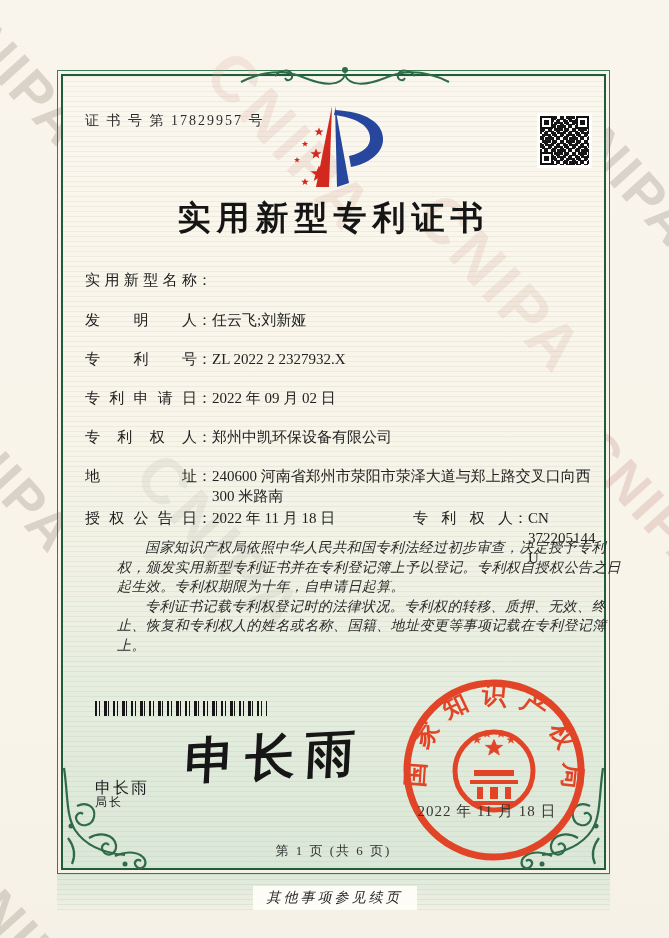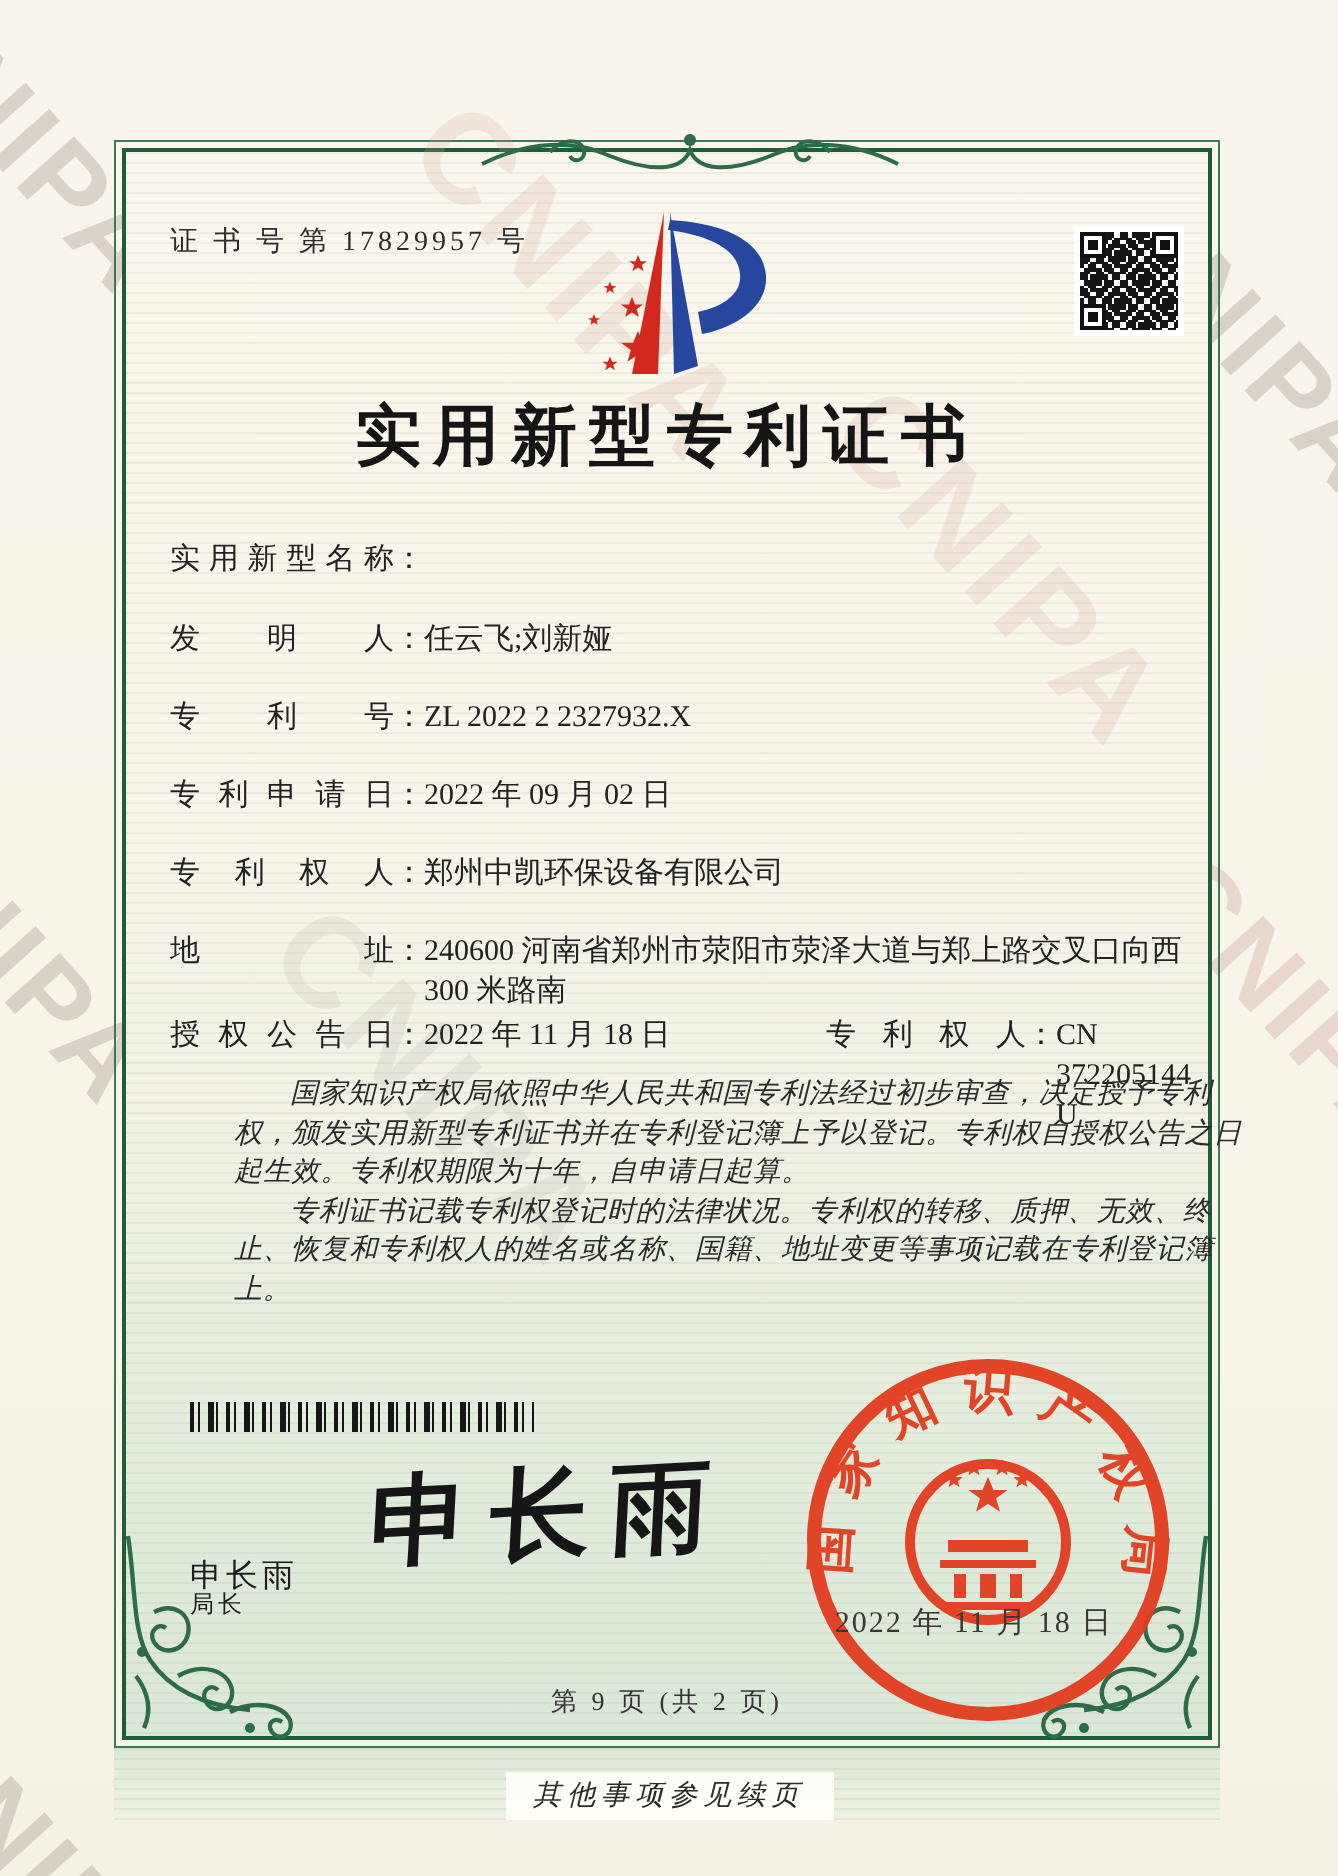--- a/index.html
+++ b/index.html
@@ -243,20 +243,20 @@
             <rect x="72" y="106" width="48" height="4" stroke="none"></rect>
             <rect x="79" y="113" width="6" height="12" stroke="none"></rect>
             <rect x="92" y="113" width="8" height="12" stroke="none"></rect>
             <rect x="107" y="113" width="6" height="12" stroke="none"></rect>
             <rect x="74" y="127" width="44" height="4" stroke="none"></rect>
           </g>
         </g>
       </svg>
       <div class="seal-date">2022 年 11 月 18 日</div>
 
-      <div class="page-info">第 9 页 (共 2 页)</div>
+      <div class="page-info">第 1 页 (共 6 页)</div>
     </div>
   </div>
 
   <div class="footer-note">
     <span>其他事项参见续页</span>
   </div>
 </div>
 
 </body></html>

